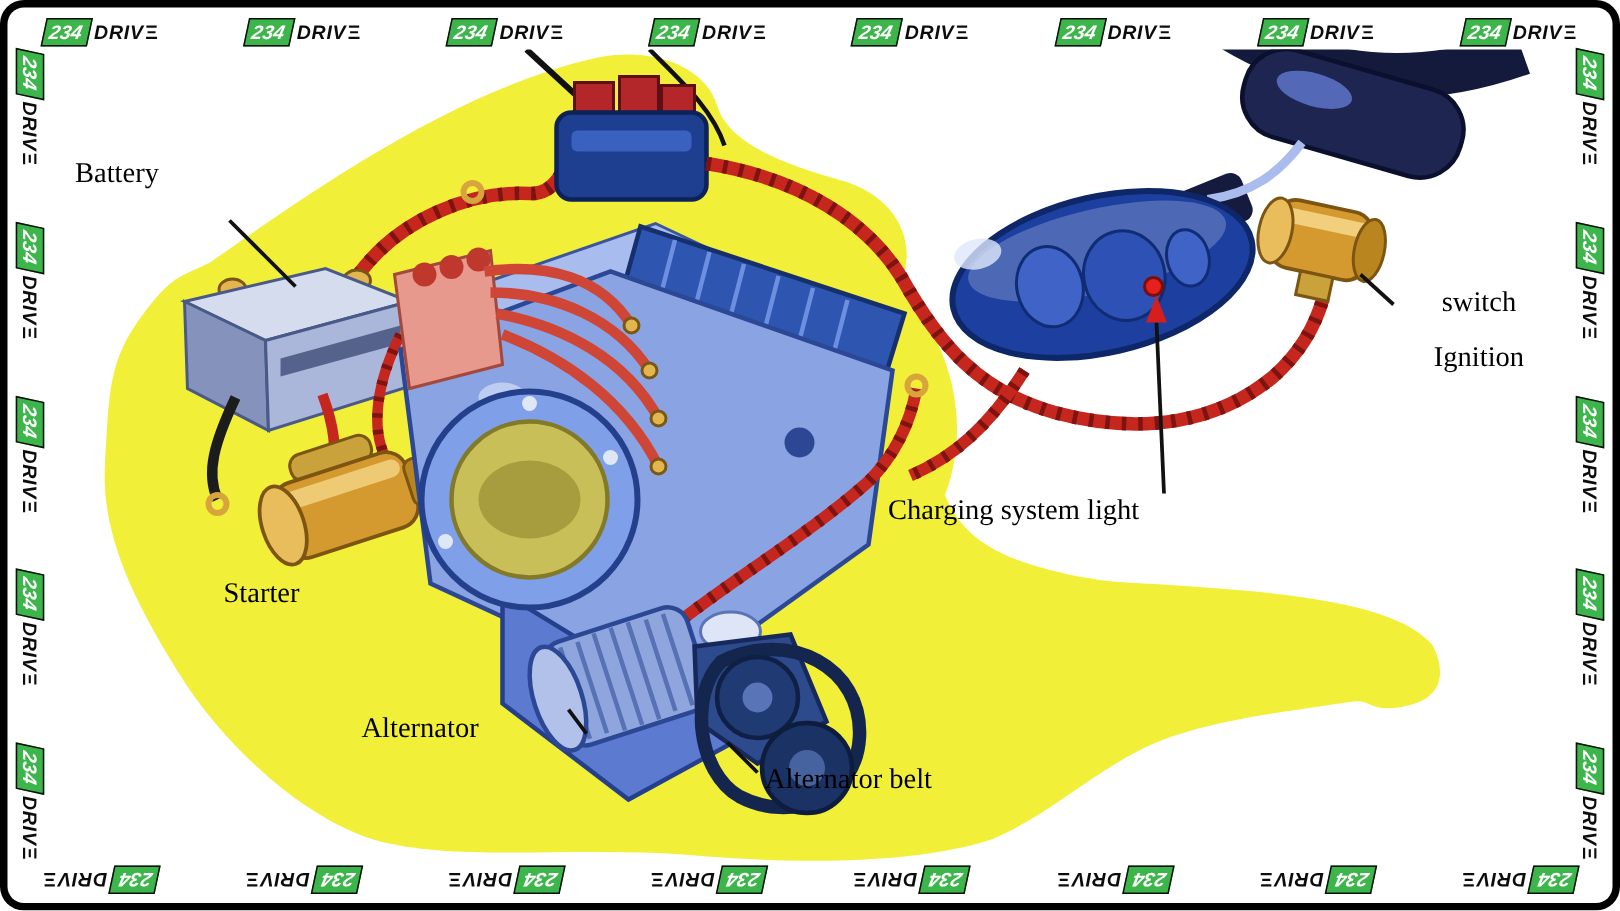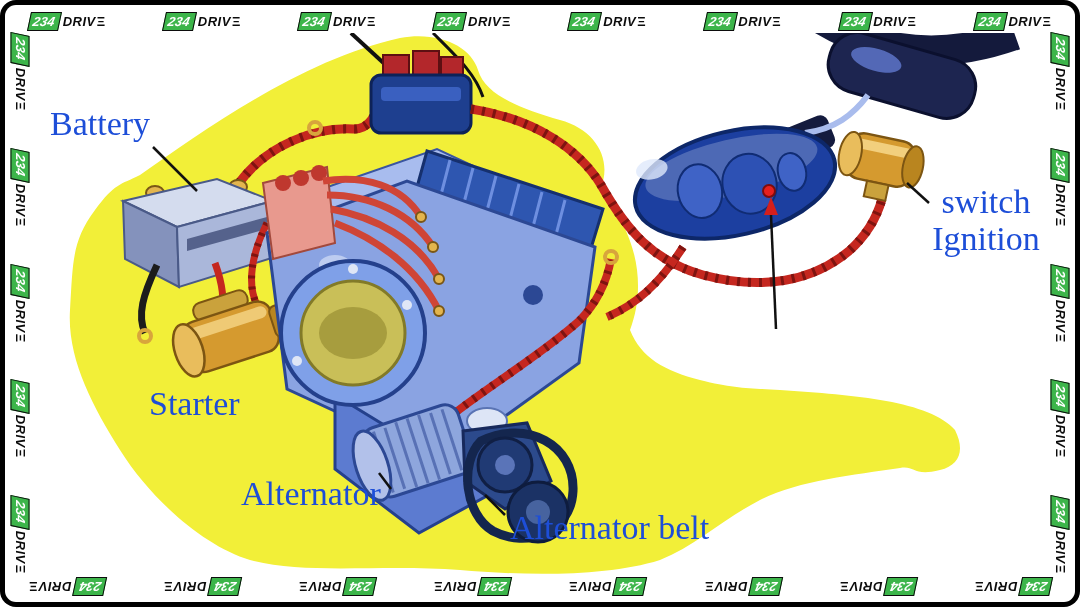--- a/index.html
+++ b/index.html
@@ -16,21 +16,21 @@
   .vwrap{position:relative;display:block;width:30px;height:66px;}
   .vwrap .logo{position:absolute;left:50%;top:50%;transform:translate(-50%,-50%) rotate(90deg);}
   .logo{display:inline-flex;align-items:center;font-weight:bold;font-style:italic;font-size:13px;line-height:1;white-space:nowrap;}
   .logo-num{background:var(--logo-green,#3cb54a);color:#fff;padding:2px 4px 2px 3px;transform:skewX(-12deg);border:1px solid #0c0c0c;}
   .logo-driv{color:#0c0c0c;margin-left:3px;letter-spacing:.5px;}
   .logo-e{color:#0c0c0c;margin-left:1px;font-style:normal;font-weight:bold;}
 
   
   .canvas{position:absolute;left:30px;right:30px;top:28px;bottom:28px;background:#fff;z-index:1;}
   .canvas svg{position:absolute;inset:0;width:100%;height:100%;}
-  .lbl{position:absolute;font-family:"Liberation Serif",serif;font-size:34px;color:#1d4ed8;white-space:nowrap;z-index:3;}
+  .lbl{position:absolute;font-family:"Liberation Serif",serif;font-size:19px;color:#000000;white-space:nowrap;z-index:3;}
   .lbl-battery{left:15px;top:72px;}
   .lbl-starter{left:114px;top:352px;}
   .lbl-alternator{left:206px;top:442px;}
   .lbl-belt{left:475px;top:476px;}
   .lbl-charge{left:557px;top:297px;}
   .lbl-ignition{left:893px;top:150px;width:116px;text-align:center;line-height:37px;}
 </style>
 </head>
 <body>
 
@@ -357,20 +357,21 @@
           <line x1="356" y1="456" x2="344" y2="440"></line>
           <line x1="741" y1="296" x2="736" y2="182"></line>
         </g>
         <polygon points="729,182 743,182 736,164" fill="#d41f1c"></polygon>
       </svg>
 
       <div class="lbl lbl-battery">Battery</div>
       <div class="lbl lbl-starter">Starter</div>
       <div class="lbl lbl-alternator">Alternator</div>
       <div class="lbl lbl-belt">Alternator belt</div>
+      <div class="lbl lbl-charge">Charging system light</div>
       <div class="lbl lbl-ignition">
         <div>switch</div>
         <div>Ignition</div>
       </div>
 
     </div>
   </div>
 </div>
 
 </body></html>

